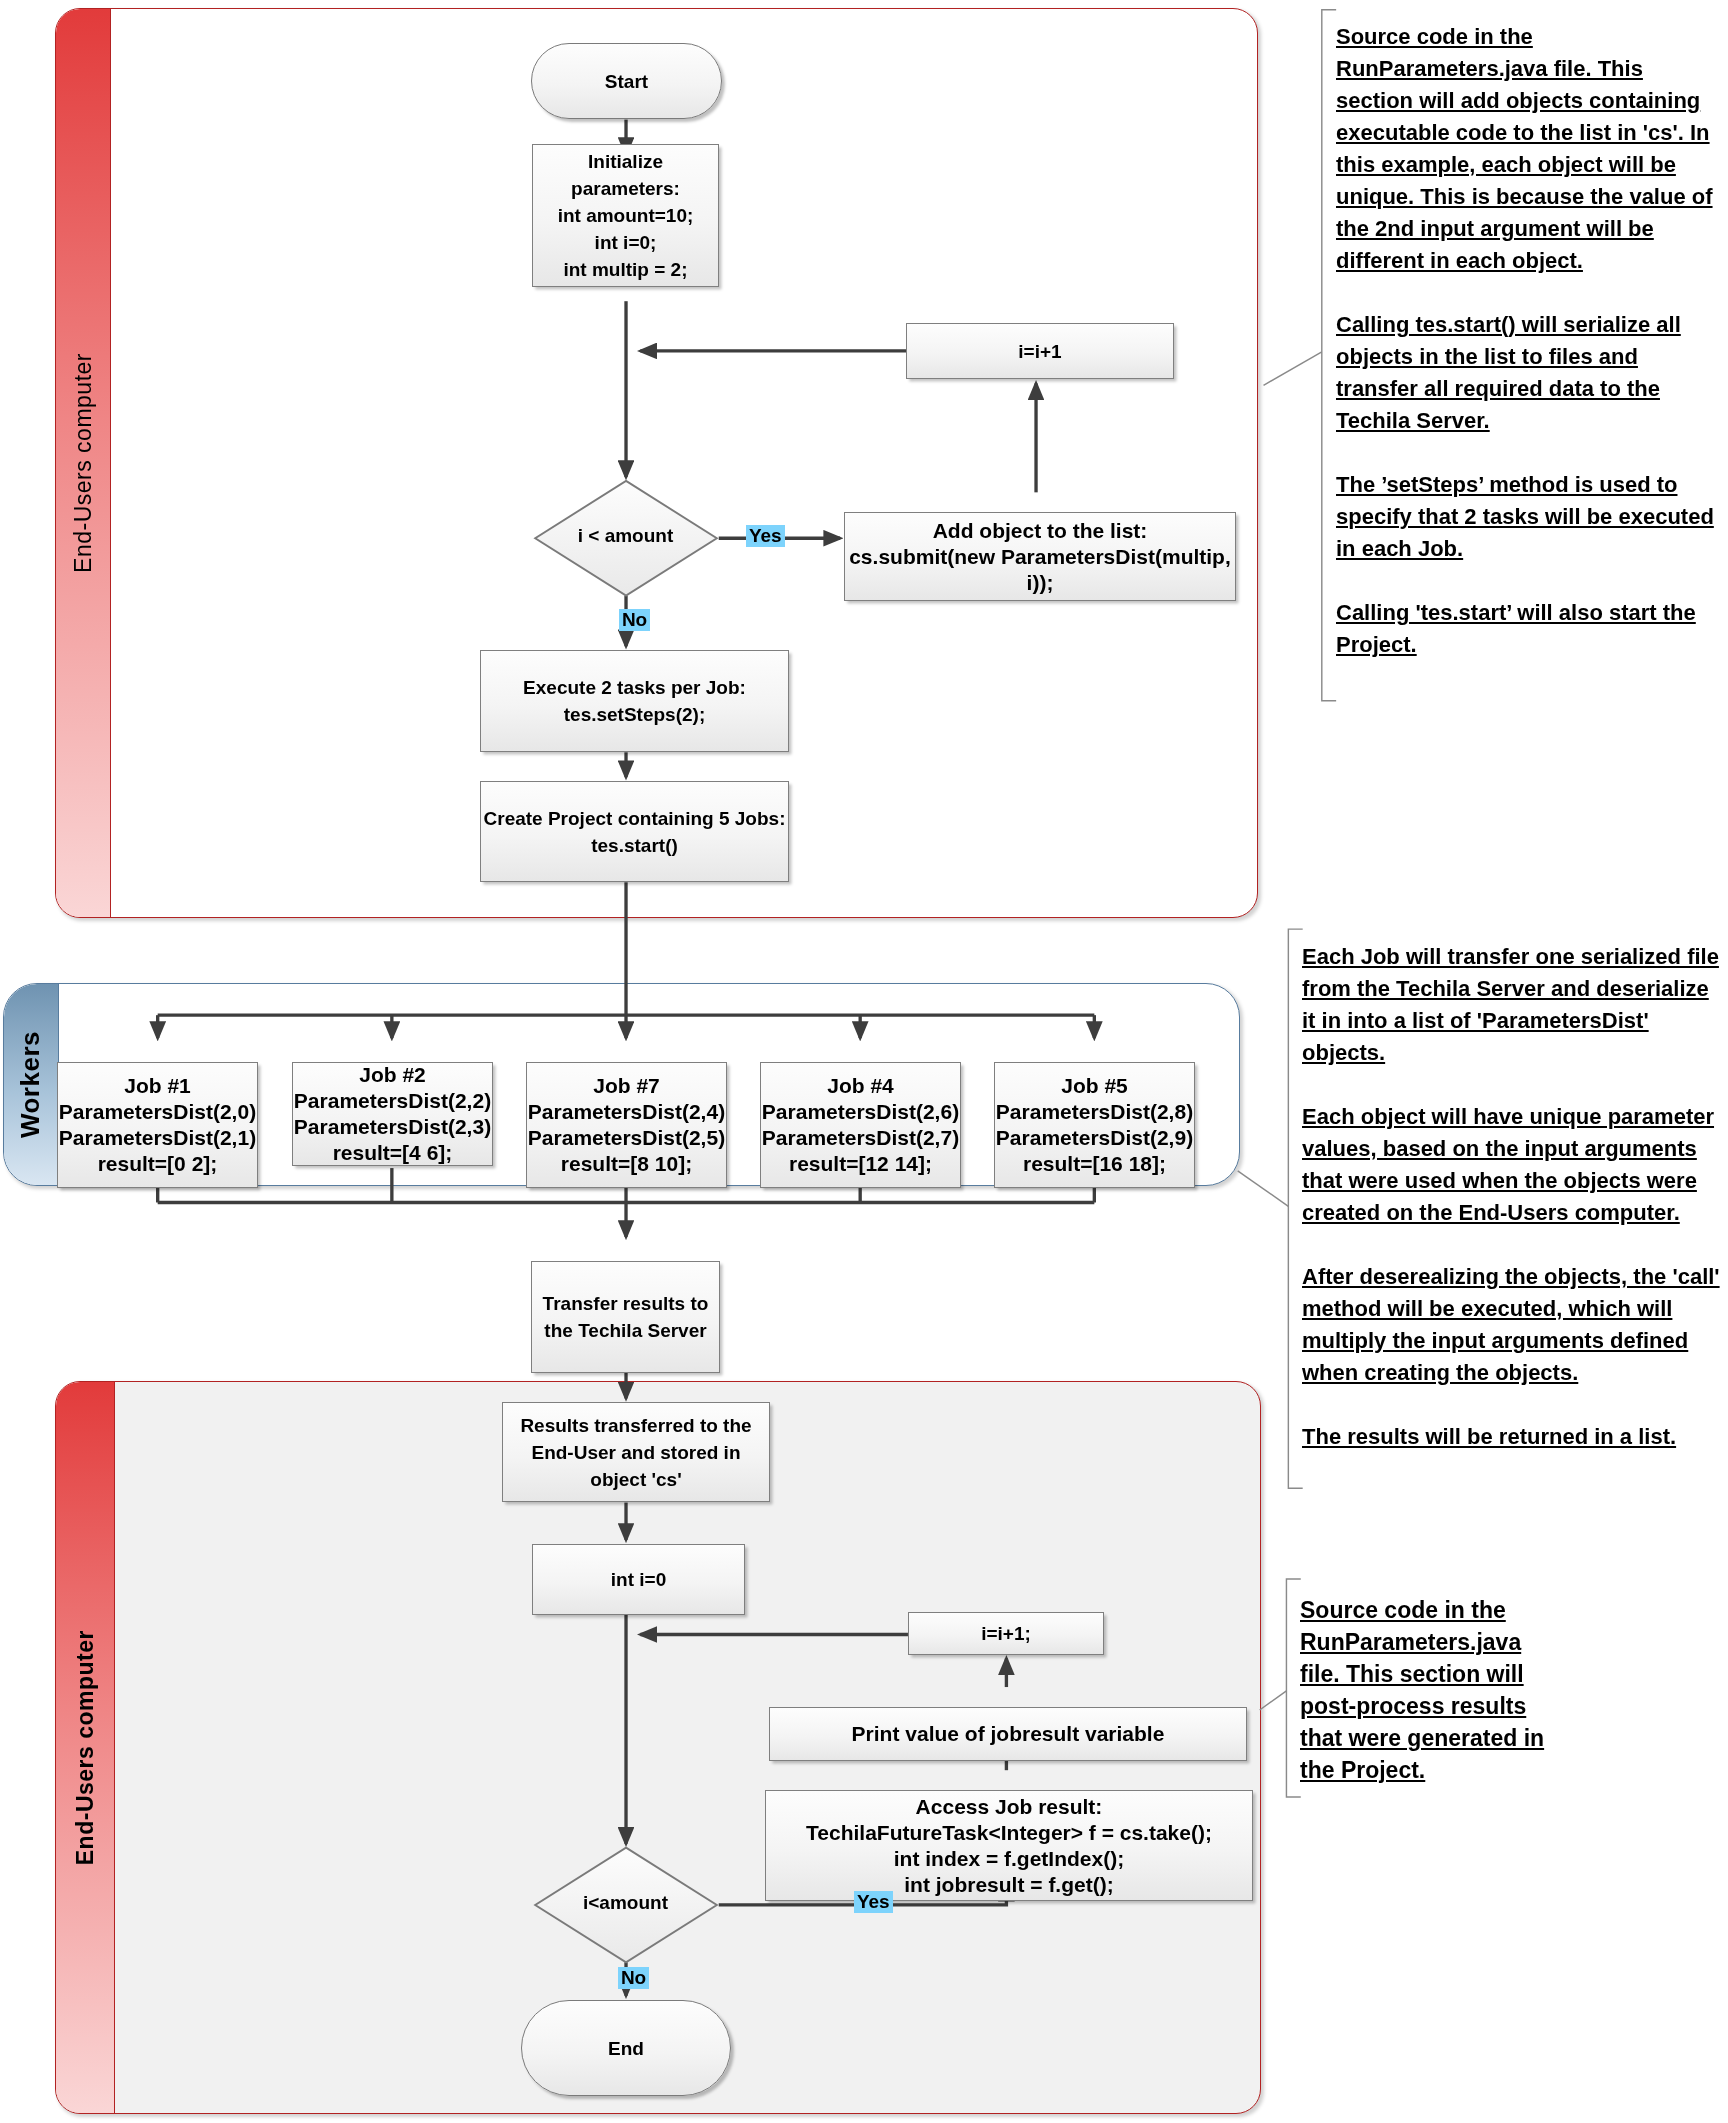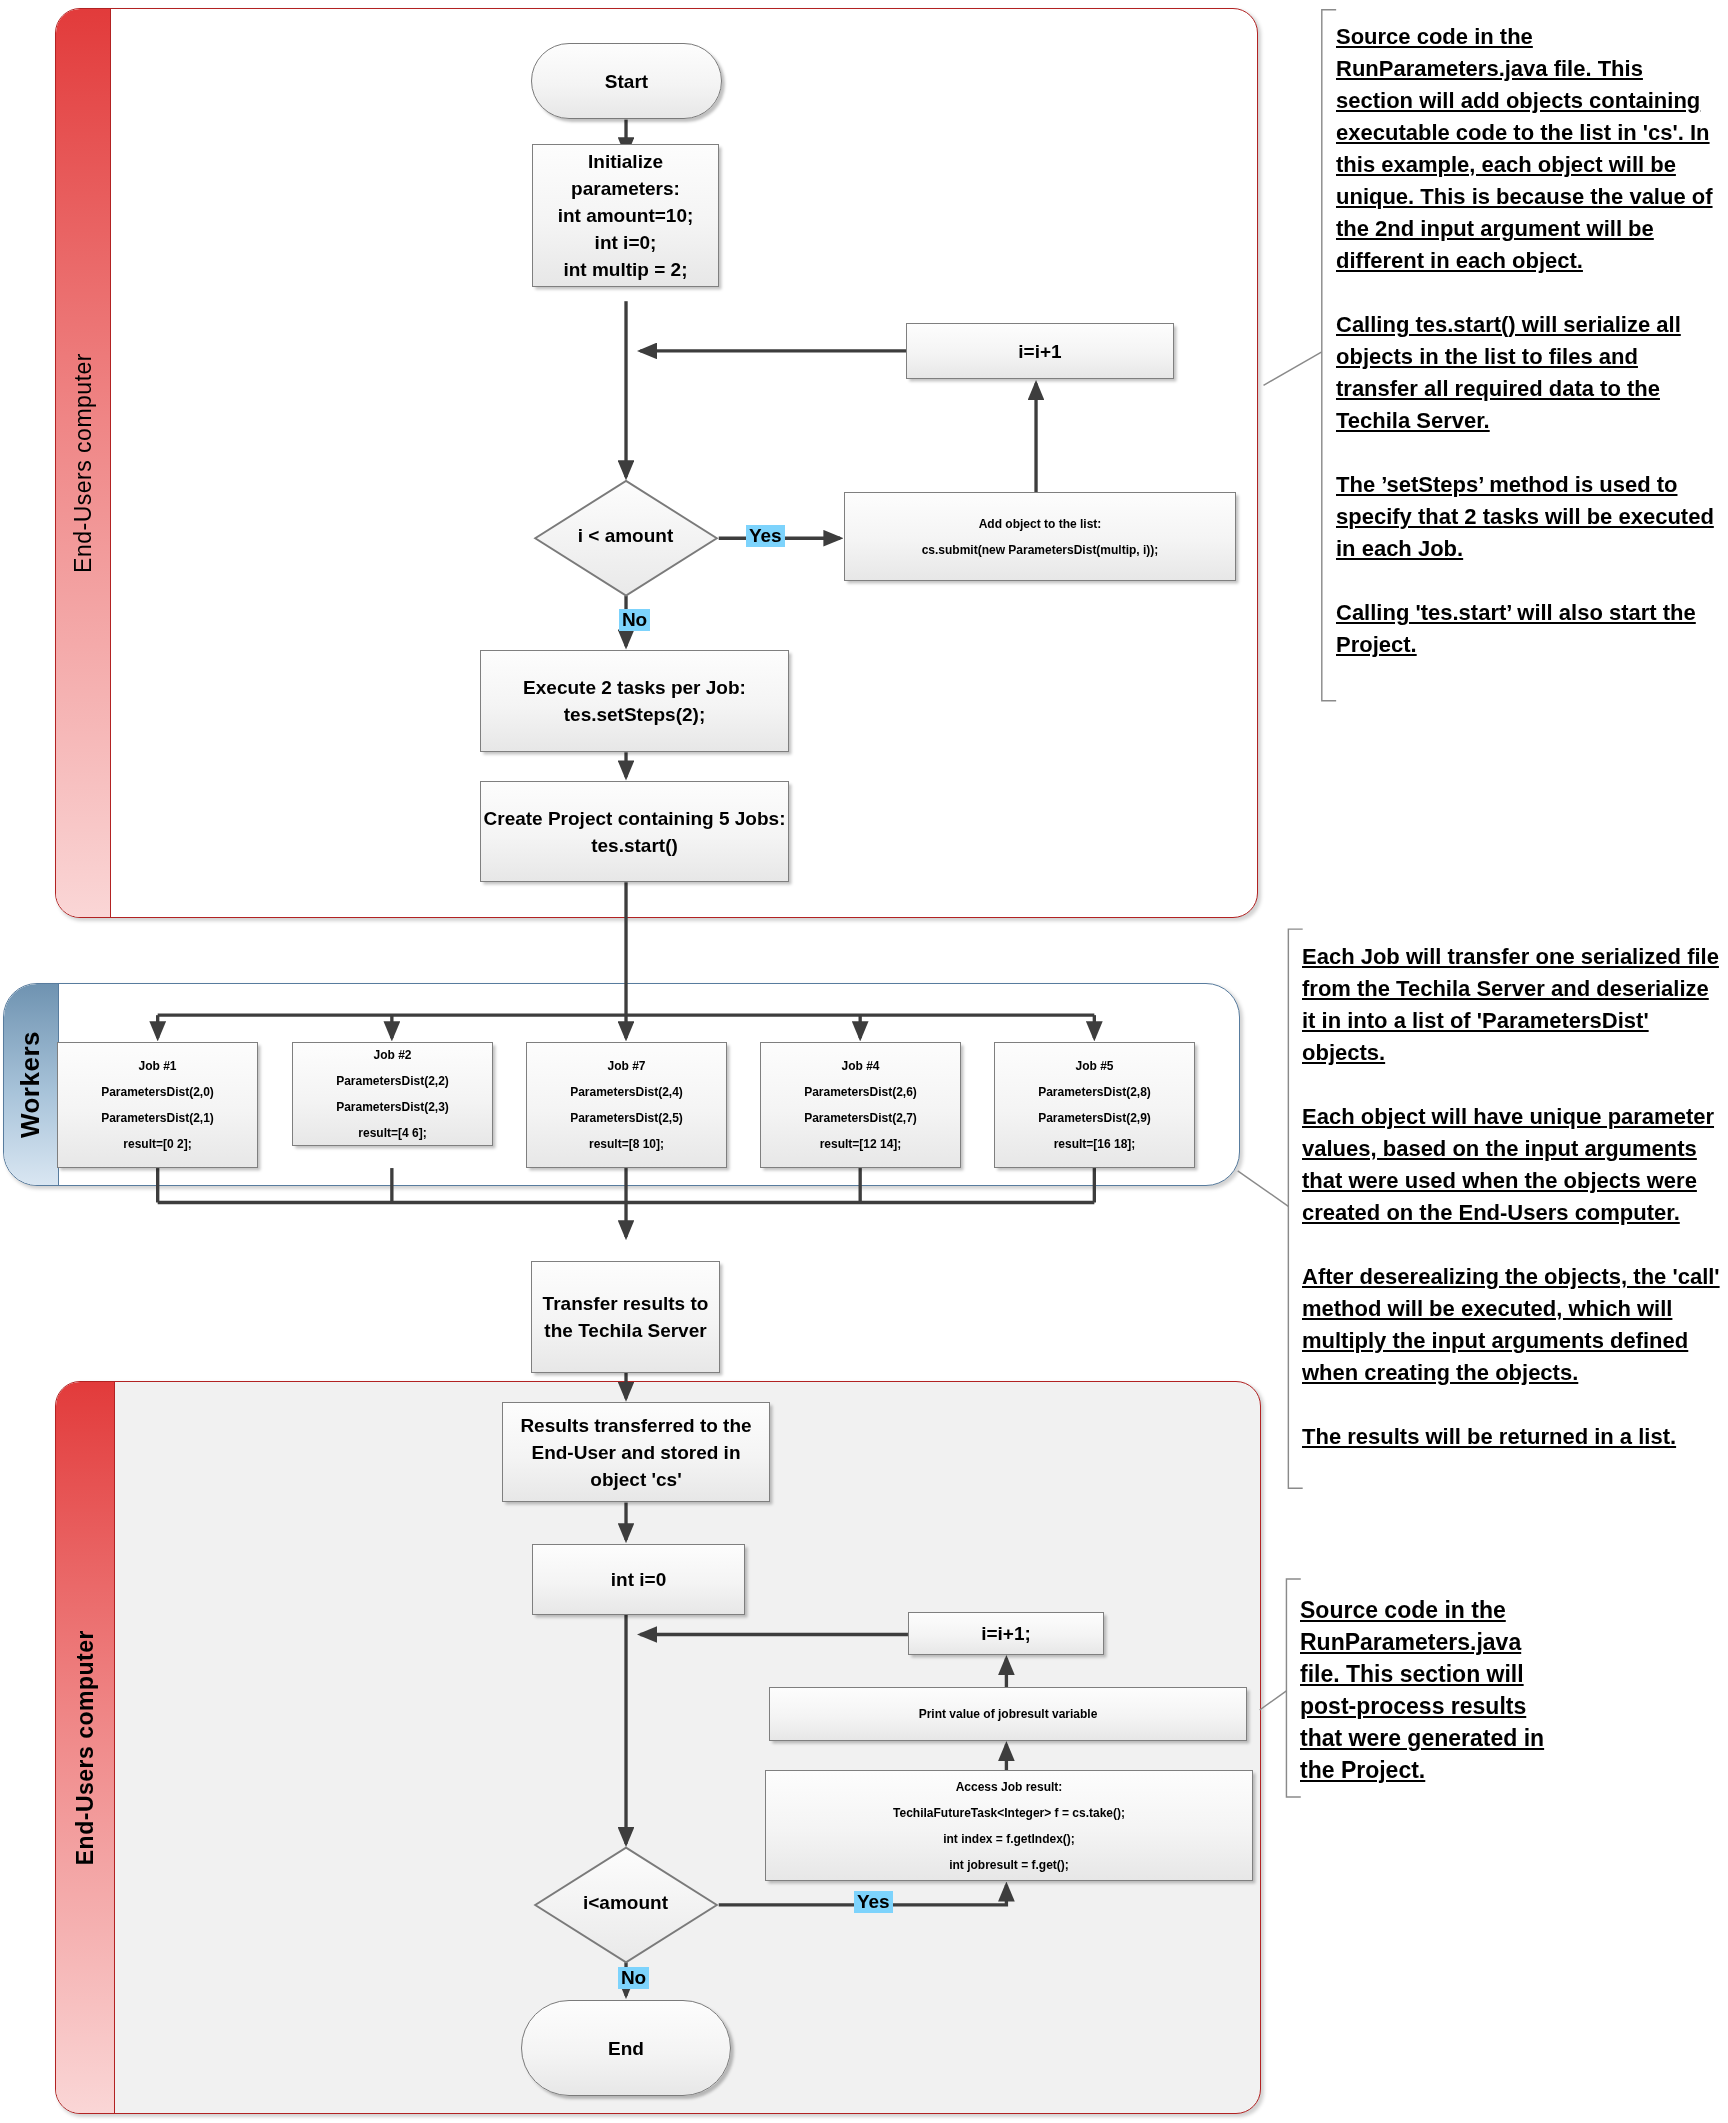--- a/index.html
+++ b/index.html
@@ -22,21 +22,21 @@
     background:linear-gradient(to bottom,#6f93b1 0%,#a9c4da 55%,#d9e6f2 100%);
     border-radius:32.5px 0 0 32.5px;}
   #sec-workers .tabtext{font-weight:bold;font-size:26px;}
   #sec-bottom .tabtext{font-weight:bold;}
   svg.overlay{position:absolute;left:0;top:0;z-index:2;pointer-events:none;}
   .node{position:absolute;box-sizing:border-box;border:1.9px solid #7f7f7f;
     background:linear-gradient(to bottom,#fdfdfd 0%,#f4f4f4 55%,#e7e7e7 100%);
     box-shadow:2.9px 2.9px 2.9px rgba(0,0,0,0.25);display:flex;flex-direction:column;
     align-items:center;justify-content:center;text-align:center;
     font-weight:bold;font-size:19px;line-height:27px;white-space:pre-line;z-index:3;}
-  .node.small{font-size:12px;line-height:26px;}
+  .node.small{font-size:21px;line-height:26px;margin-top:20px;}
   .oval{border-radius:48px;border:1.9px solid #7a7a7a;}
   .dlabel{position:absolute;z-index:4;font-weight:bold;font-size:19px;
     text-align:center;white-space:nowrap;}
   .yesno{position:absolute;z-index:4;font-weight:bold;font-size:19px;
     background:#7dd3fc;padding:0 2.9px;white-space:nowrap;}
   .jobtitle{display:block;}
   .annotation{position:absolute;z-index:2;font-weight:bold;font-size:22px;
     line-height:32px;white-space:pre-line;text-decoration:underline;}
   .annotation.narrow{font-size:23px;}
 </style>

